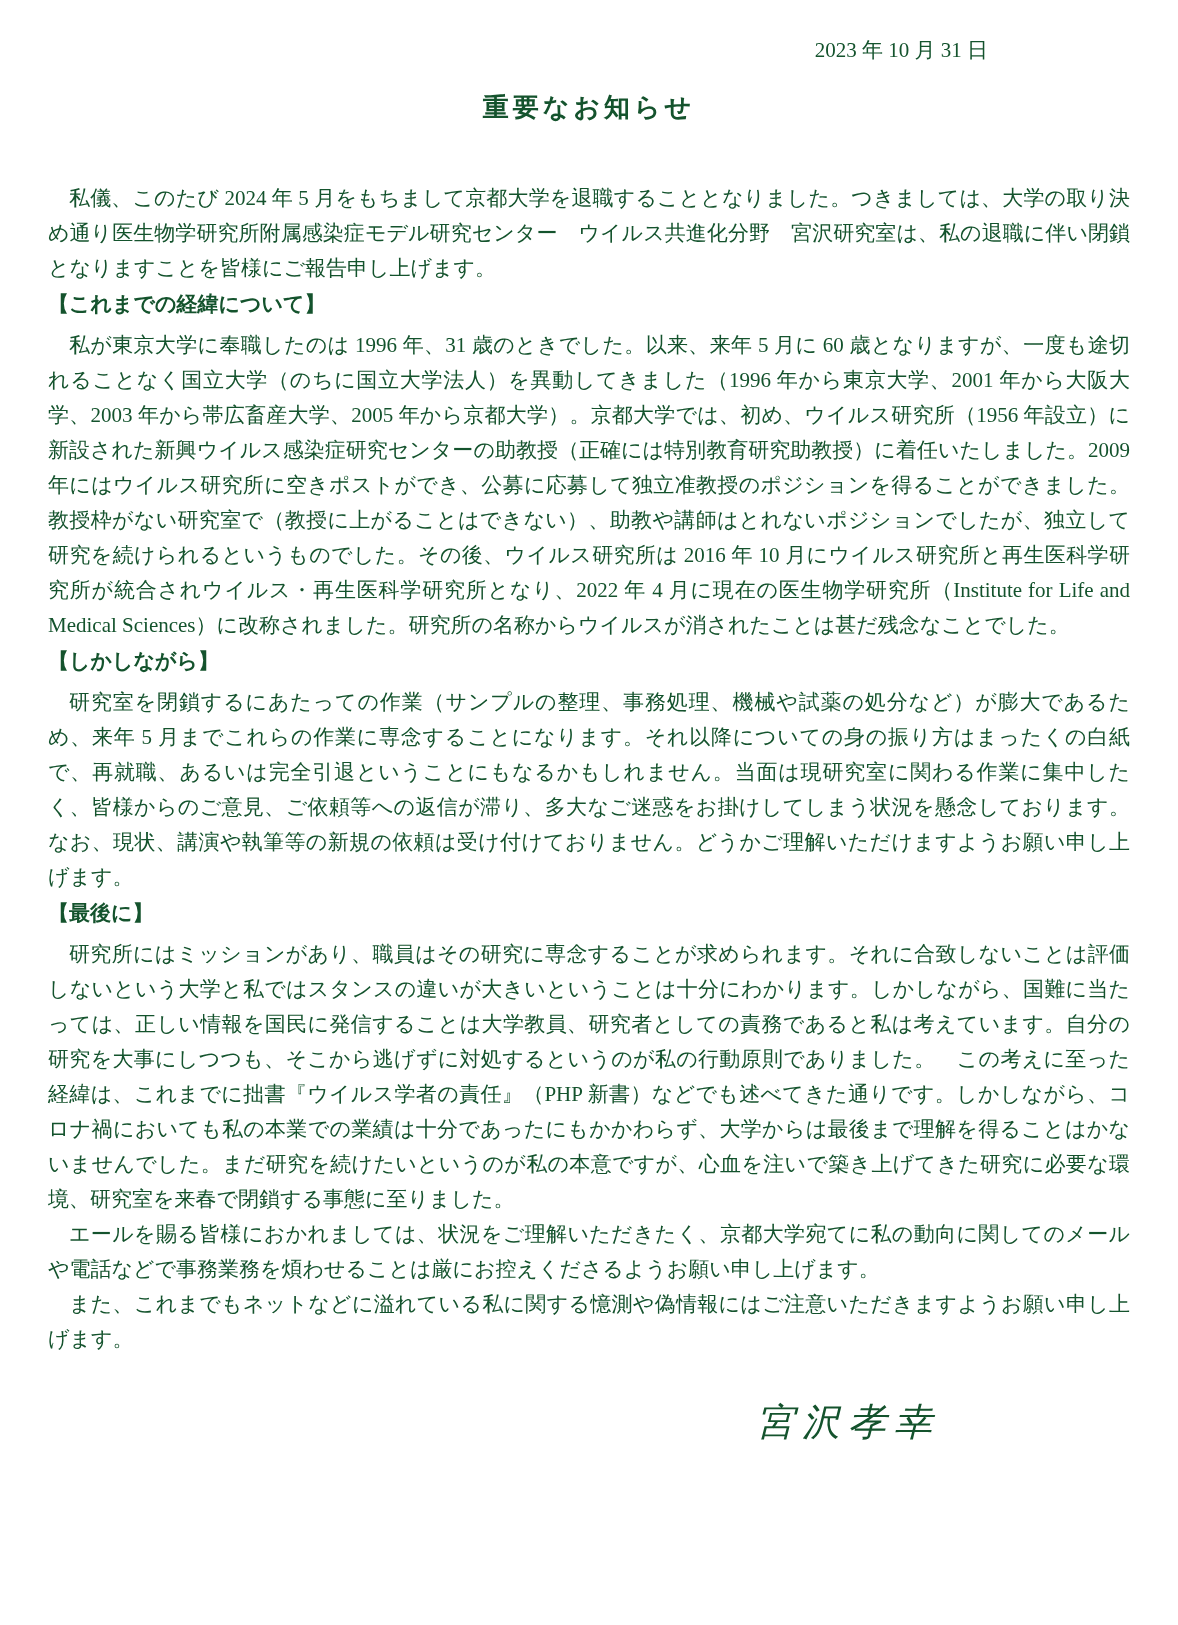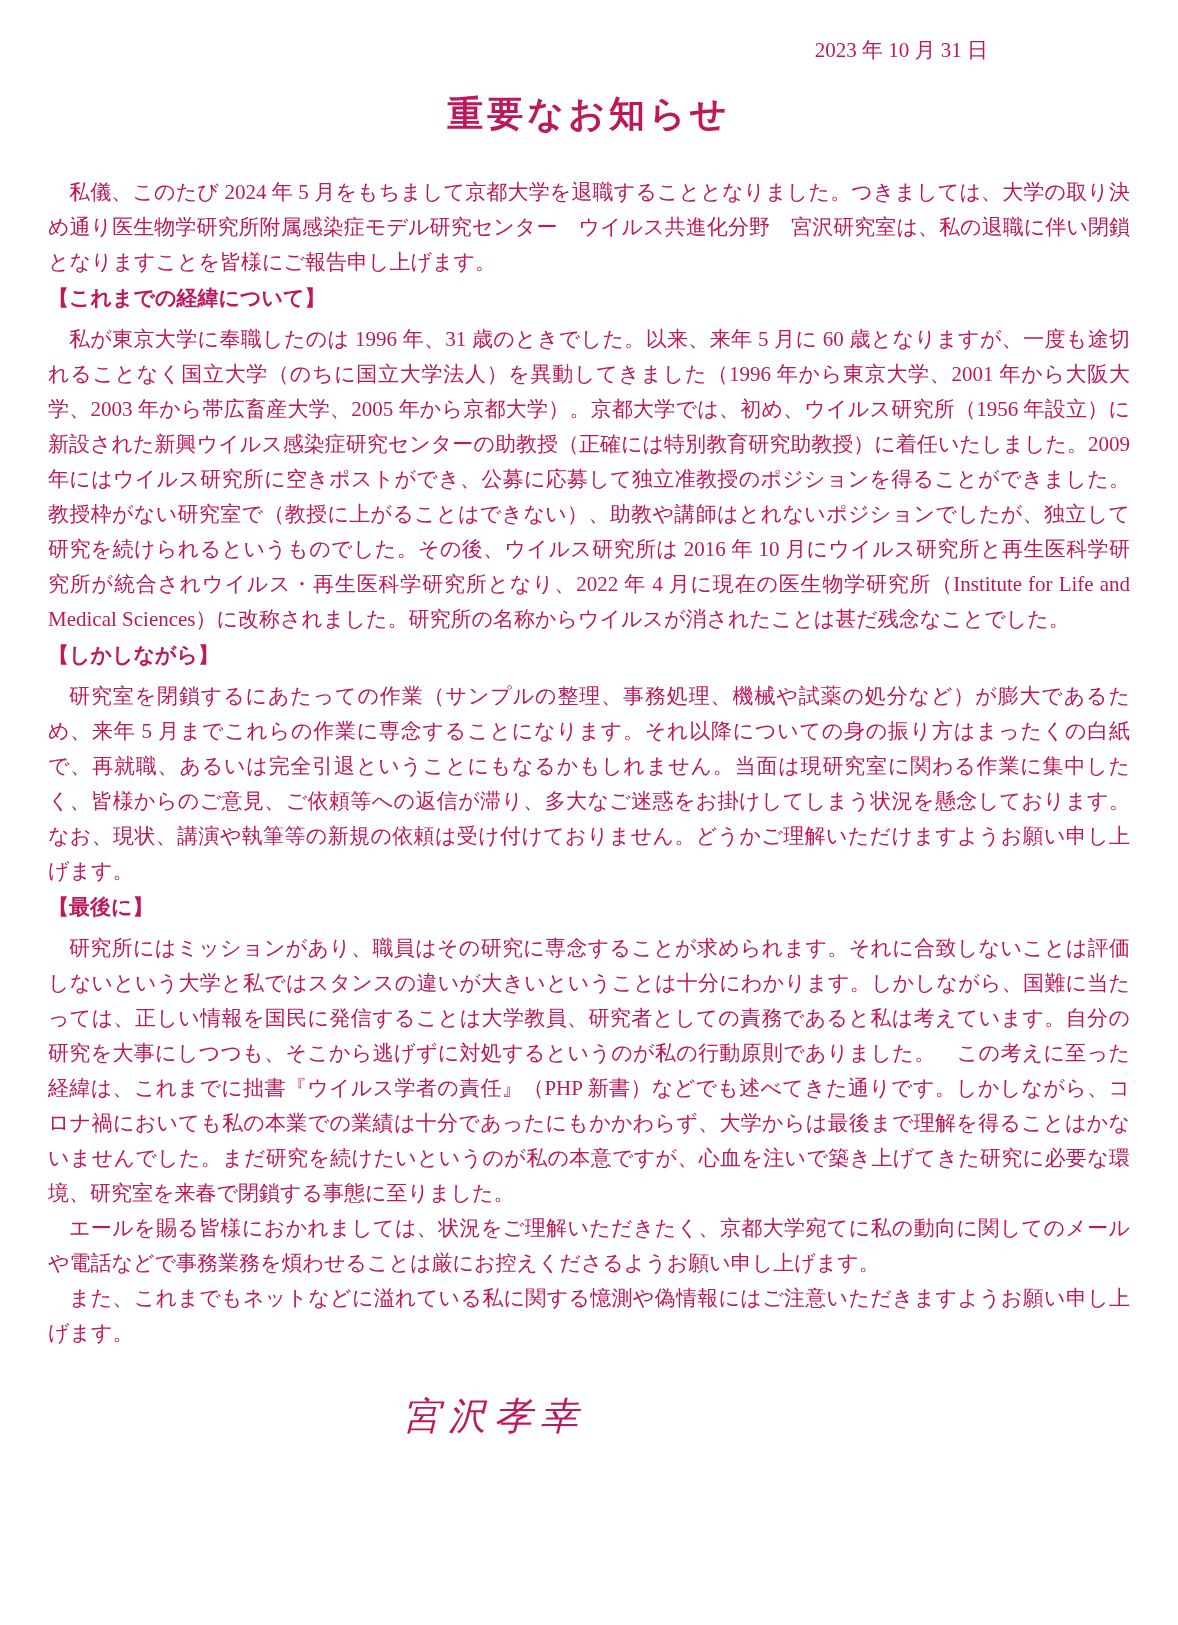--- a/index.html
+++ b/index.html
@@ -7,58 +7,58 @@
     padding: 0;
     background: #ffffff;
   }
   .page {
     position: relative;
     width: 1178px;
     height: 1625px;
     box-sizing: border-box;
     padding: 36px 48px 40px 48px;
     background: #ffffff;
-    color: #be185d;
+    color: #14532d;
     font-family: "Liberation Serif", "DejaVu Serif", serif;
     overflow: hidden;
   }
   .date {
     font-size: 21px;
     line-height: 28px;
     text-align: right;
     padding-right: 142px;
   }
   .title {
-    font-size: 36px;
+    font-size: 26px;
     font-weight: 700;
     text-align: center;
     margin: 26px 0 16px 0;
     letter-spacing: 4px;
   }
   .paragraph {
     font-size: 21px;
     line-height: 35px;
     text-align: justify;
     text-indent: 21px;
     margin: 0;
   }
   .intro {
-    margin-top: 36px;
+    margin-top: 56px;
   }
   .section {
   }
   .section-heading {
     font-size: 21px;
     font-weight: 700;
     line-height: 36px;
     margin: 0 0 6px 0;
   }
   .signature {
     margin-top: 40px;
-    text-align: center;
+    text-align: right;
     padding-right: 190px;
     font-size: 38px;
     font-style: italic;
     letter-spacing: 8px;
   }
 </style>
 </head>
 <body>
 
 <div class="page">

